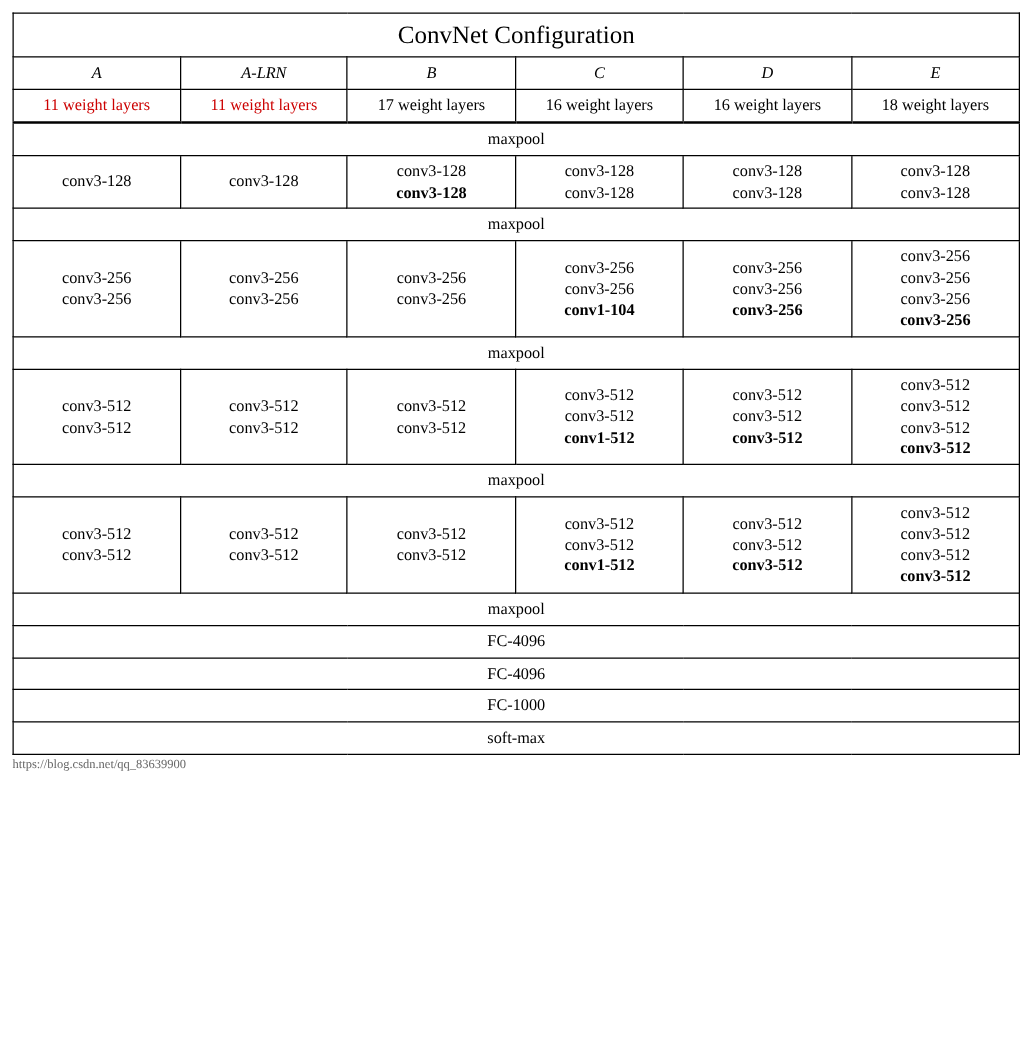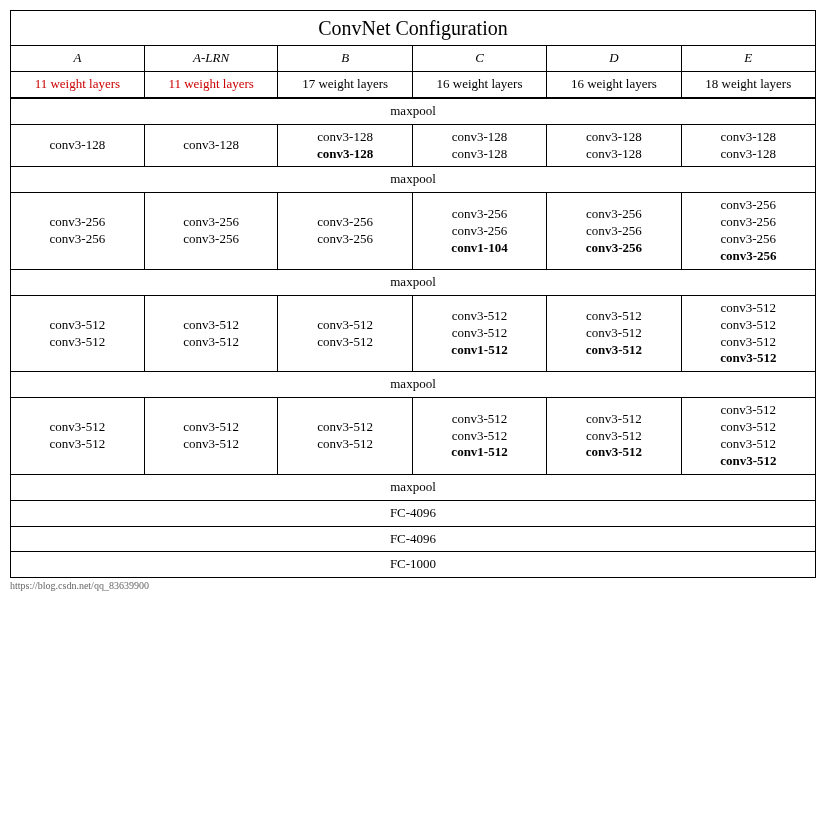--- a/index.html
+++ b/index.html
@@ -118,16 +118,19 @@
 
   <tr>
     <td colspan="6" style="border:1px solid #000;">FC-4096</td>
   </tr>
   <tr>
     <td colspan="6" style="border:1px solid #000;">FC-4096</td>
   </tr>
   <tr>
     <td colspan="6" style="border:1px solid #000;">FC-1000</td>
   </tr>
+  <tr>
+    <td colspan="6" style="border:1px solid #000; border-bottom: 1.5px solid #000;">soft-max</td>
+  </tr>
 </tbody>
     </table>
 <div style="text-align:left; font-size:10px; color:#666; margin-top:2px;">https://blog.csdn.net/qq_83639900</div>
 </div>
 
 </body></html>

